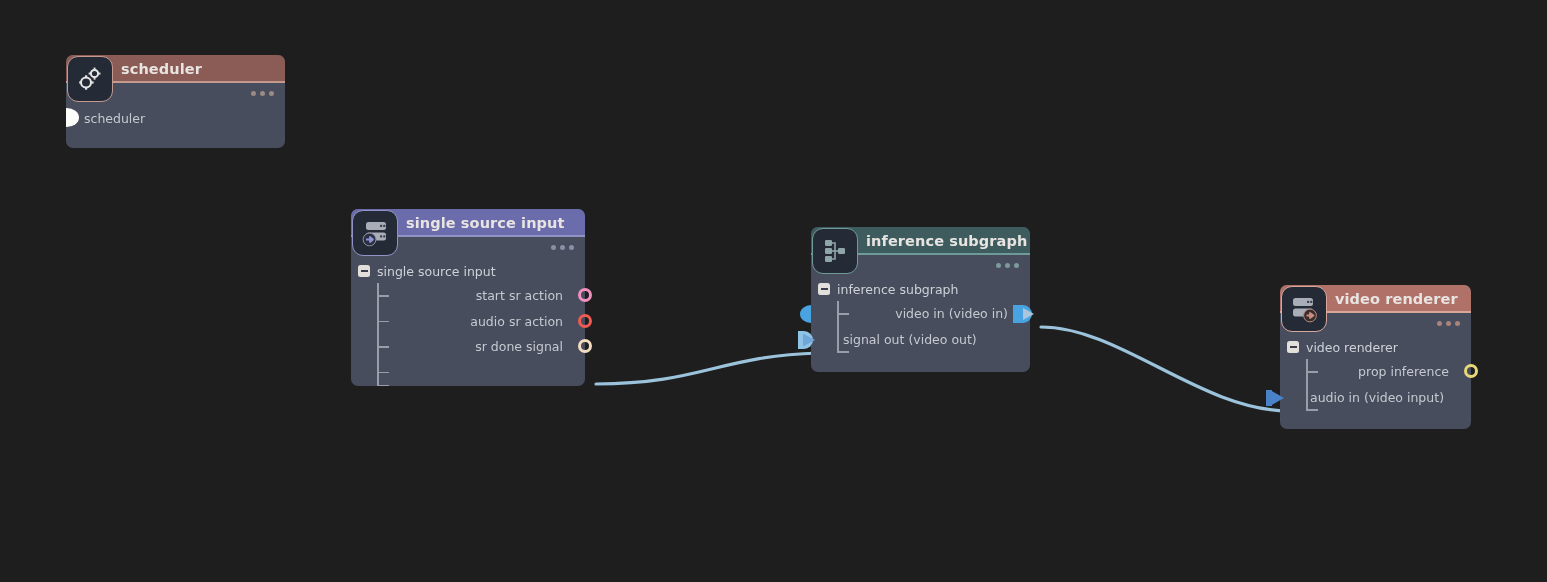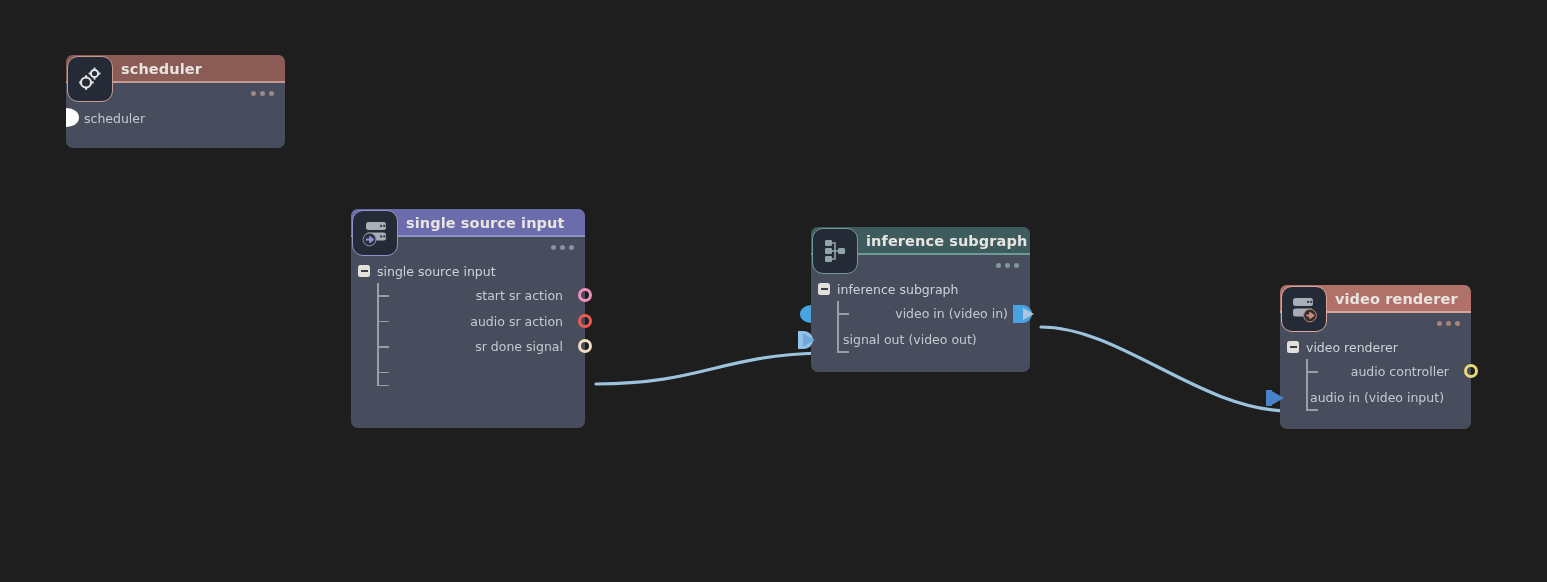--- a/index.html
+++ b/index.html
@@ -241,21 +241,21 @@
     </div>
 
     <div class="node-body">
       <div class="port-row" style="height:26px;">
         <div class="port port-halfdisc-right" style="left:0px; top:3px; background:#fdfdfb;"></div>
         <div class="port-label left" style="left:18px;">scheduler</div>
       </div>
     </div>
   </div>
 
-  <div class="node" style="left:351px; top:209px; width:234px; height:219px;">
+  <div class="node" style="left:351px; top:209px; width:234px; height:177px;">
     <div class="node-header" style="background:#6b6cab;">
       <div class="node-header-underline" style="background:#9193c7;"></div>
       <div class="node-title">single source input</div>
     </div>
 
     <div class="node-icon" style="border-color:#9193c7;">
       <svg width="32" height="32" viewBox="0 0 32 32" xmlns="http://www.w3.org/2000/svg">
         <rect x="7" y="5" width="20" height="8" rx="2.5" fill="#a8adb8"></rect>
         <rect x="21" y="7.8" width="2.2" height="2.2" rx="0.6" fill="#3c4250"></rect>
         <rect x="24.2" y="7.8" width="2.2" height="2.2" rx="0.6" fill="#3c4250"></rect>
@@ -400,21 +400,21 @@
         <div class="tree-root-label">video renderer</div>
       </div>
 
       <div class="tree-lines" style="top:46px; height:52px;">
         <div class="tree-vline" style="height:51px;"></div>
         <div class="tree-tick" style="top:12px;"></div>
         <div class="tree-tick" style="top:50px;"></div>
       </div>
 
       <div class="port-row">
-        <div class="port-label right">audio controller</div>
+        <div class="port-label right">prop inference</div>
         <div class="port port-ring" style="right:-7px; top:5px; border-color:#e8d878;"></div>
       </div>
 
       <div class="port-row">
         <div class="port" style="left:-14px; top:3px;">
           <svg width="22" height="20" viewBox="0 0 22 20" xmlns="http://www.w3.org/2000/svg">
             <path d="M0 2 H6 L6 18 H0 Z" fill="#4a82c8"></path>
             <path d="M4 2 L18 10 L4 18 Z" fill="#4a82c8"></path>
           </svg>
         </div>

